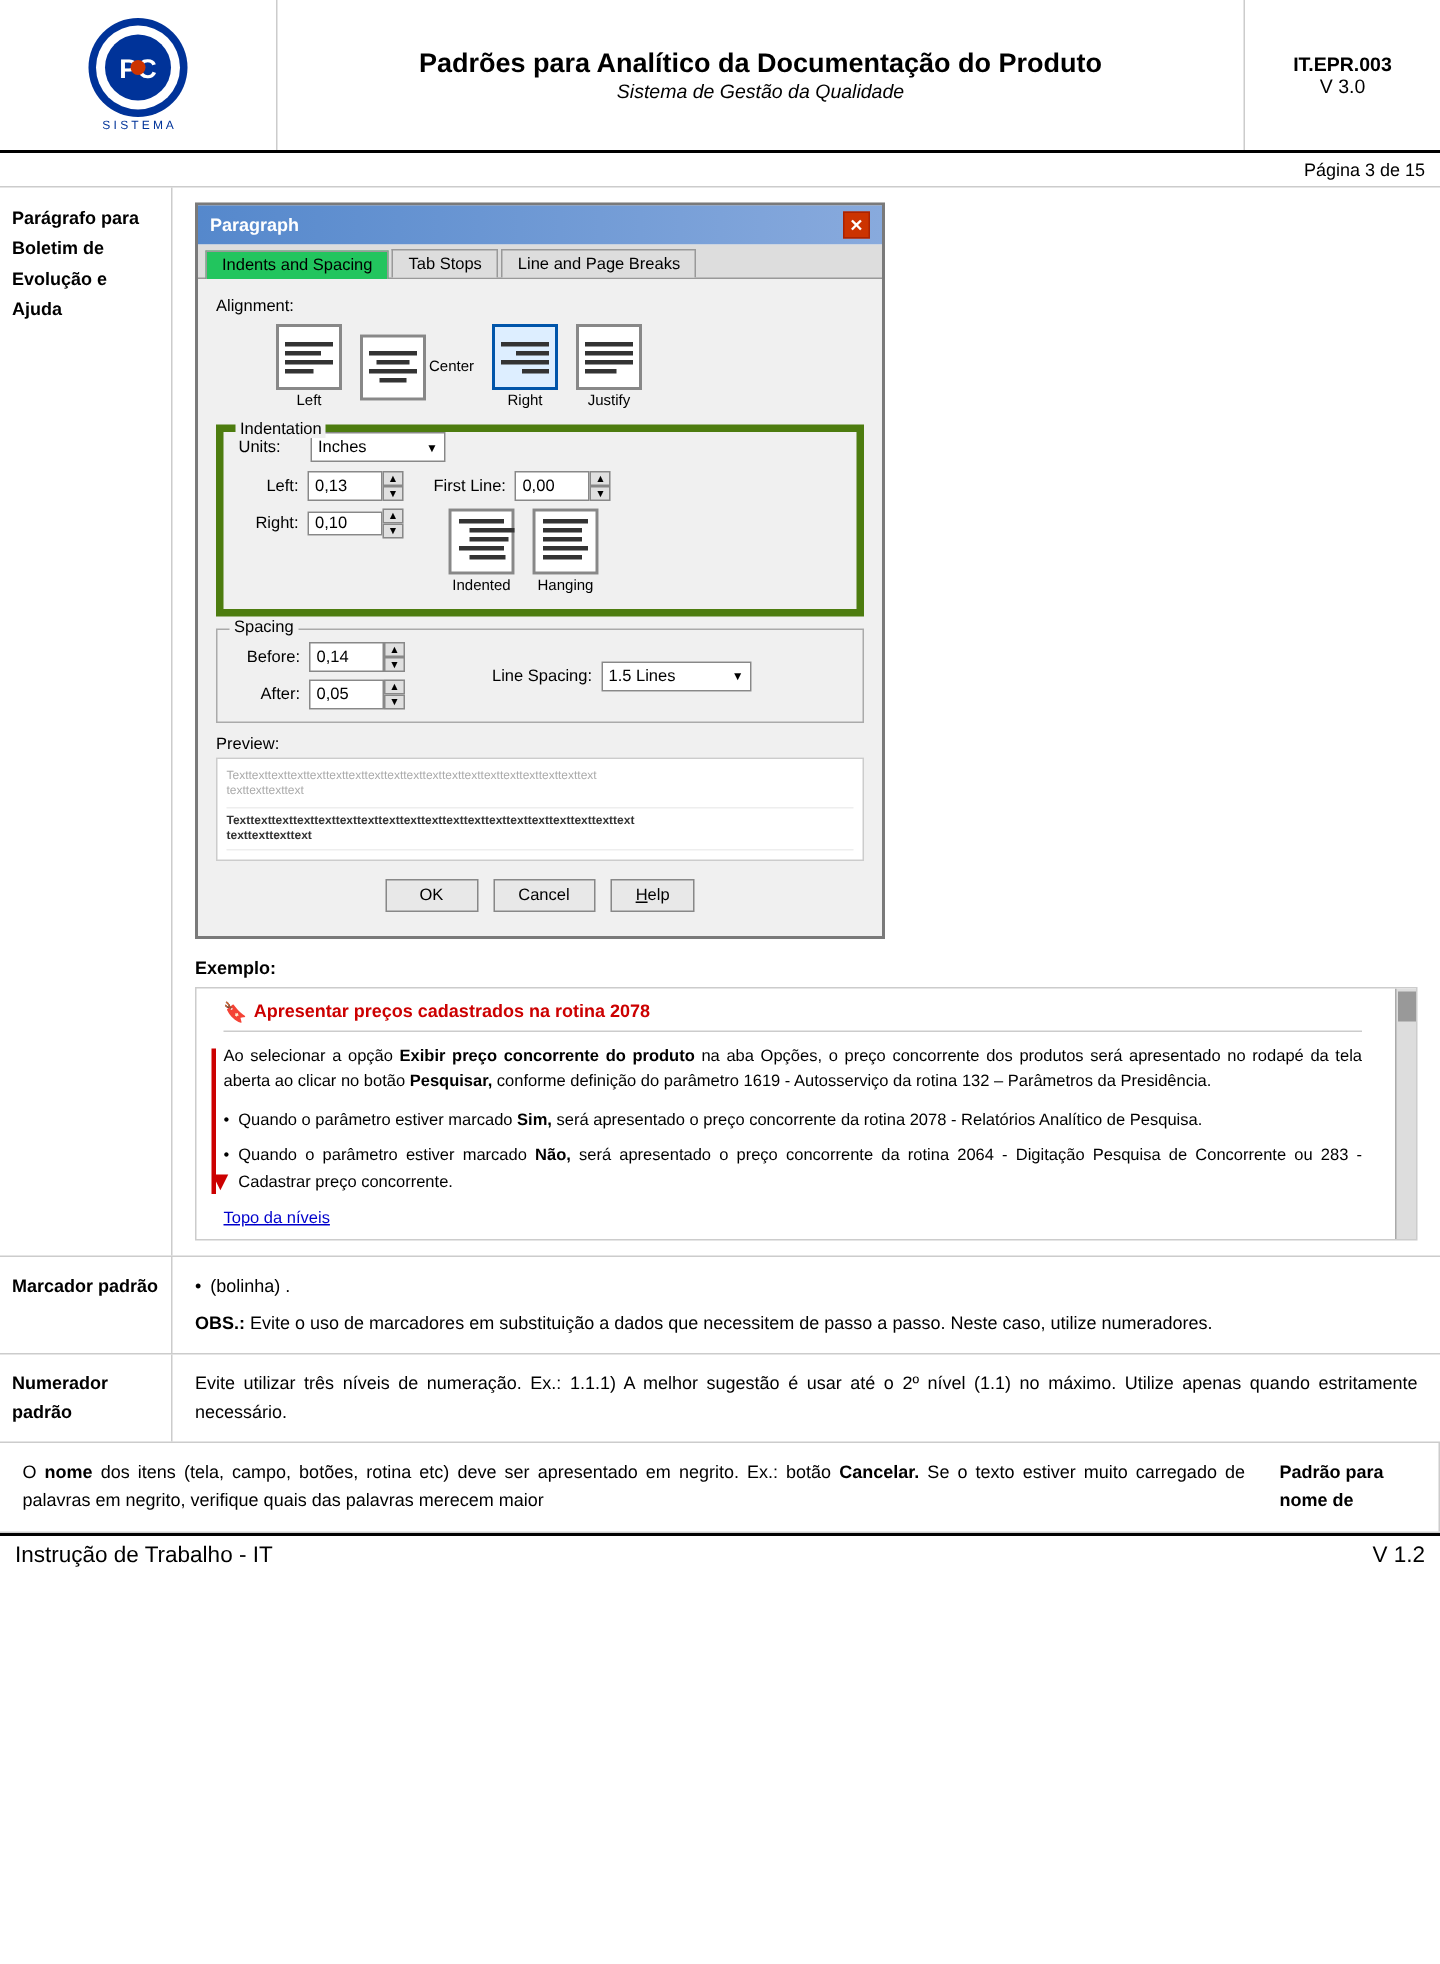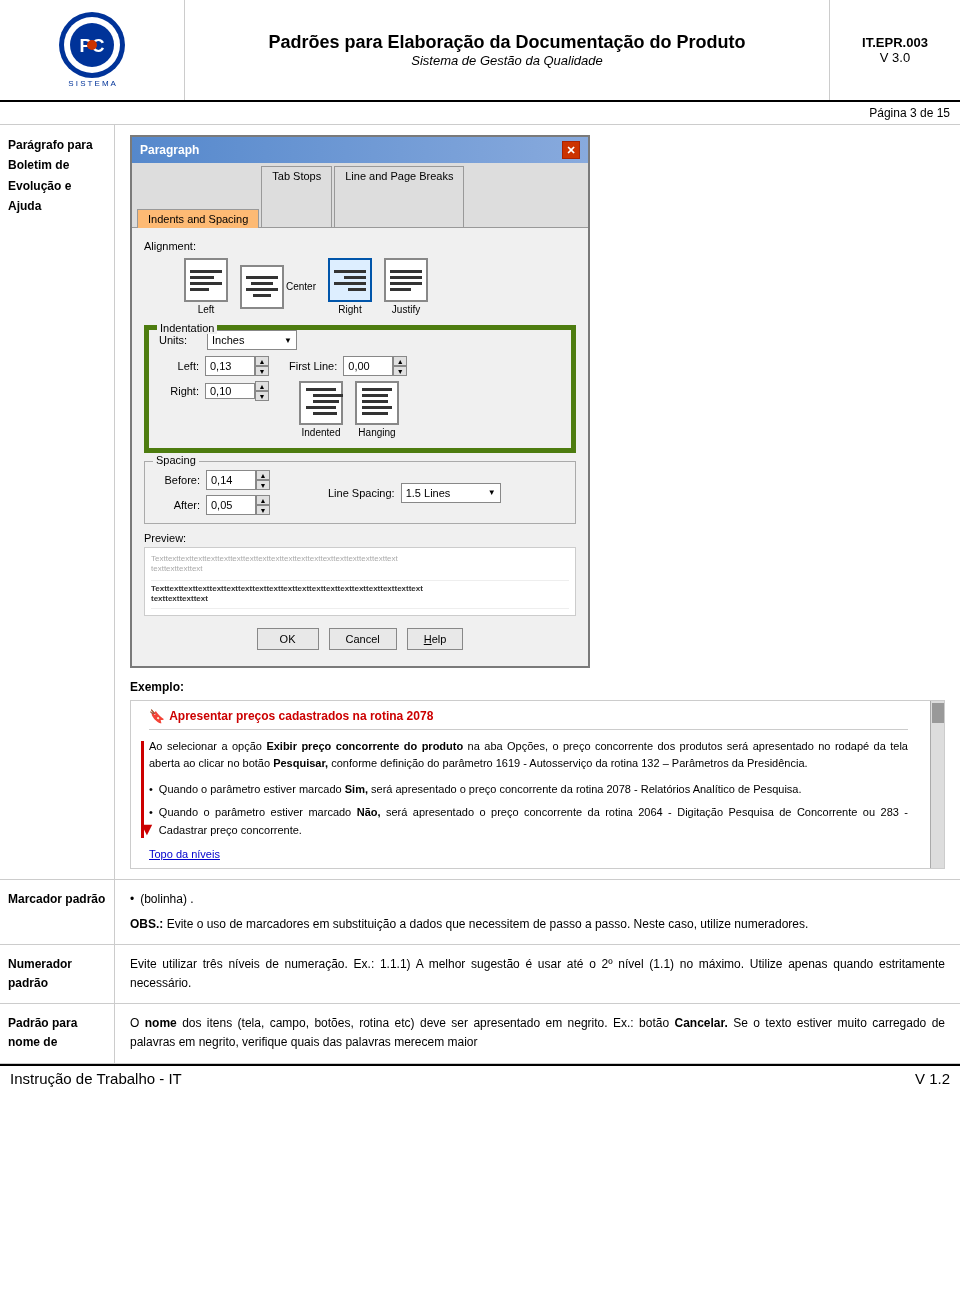--- a/index.html
+++ b/index.html
@@ -13,21 +13,21 @@
     <svg width="90" height="80" viewBox="0 0 90 80">
       <circle cx="45" cy="35" r="33" fill="#003399"></circle>
       <circle cx="45" cy="35" r="28" fill="white"></circle>
       <circle cx="45" cy="35" r="22" fill="#003399"></circle>
       <text x="45" y="42" text-anchor="middle" fill="white" font-size="18" font-weight="bold" font-family="Arial">PC</text>
       <text x="45" y="76" text-anchor="middle" fill="#003399" font-size="8" font-family="Arial">S I S T E M A</text>
       <circle cx="45" cy="35" r="5" fill="#cc3300"></circle>
     </svg>
   </div>
   <div style="flex:1; display:flex; align-items:center; justify-content:center; flex-direction:column; padding:10px; border-right:1px solid #ccc;">
-    <h1 style="font-size:18px; font-weight:bold; text-align:center; font-family:Arial;">Padrões para Elaboração da Documentação do Produto</h1>
+    <h1 style="font-size:18px; font-weight:bold; text-align:center; font-family:Arial;">Padrões para Analítico da Documentação do Produto</h1>
     <p style="font-size:13px; font-style:italic;">Sistema de Gestão da Qualidade</p>
   </div>
   <div style="width:130px; display:flex; align-items:center; justify-content:center; flex-direction:column; padding:10px; text-align:center;">
     <div style="font-size:13px; font-weight:bold;">IT.EPR.003</div>
     <div style="font-size:13px; font-weight:normal;">V 3.0</div>
   </div>
 </div>
 
 <div style="text-align:right; padding:4px 10px; font-size:12px; border-bottom:1px solid #ccc;">Página 3 de 15</div>
 
@@ -38,21 +38,21 @@
   <div style="flex:1; padding:10px 15px;">
 
     <div style="background:#f0f0f0; border:2px solid #7a7a7a; width:460px; font-family:Arial,sans-serif; font-size:11px; margin-bottom:12px;">
 
       <div style="background:linear-gradient(to right,#5588cc,#88aadd); color:white; padding:4px 8px; display:flex; justify-content:space-between; align-items:center;">
         <span style="font-weight:bold; font-size:12px;">Paragraph</span>
         <div style="background:#cc3300; color:white; border:1px solid #aa2200; width:18px; height:18px; display:flex; align-items:center; justify-content:center; cursor:pointer; font-size:11px; font-weight:bold;">✕</div>
       </div>
 
       <div style="display:flex; background:#ddd; padding-top:3px; padding-left:5px; border-bottom:1px solid #999;">
-        <div style="padding:3px 10px; border:1px solid #999; border-bottom:none; background:#fdba74; cursor:pointer; font-size:11px; margin-right:2px; position:relative; top:1px; z-index:1;margin-top:42px;">
+        <div style="padding:3px 10px; border:1px solid #999; border-bottom:none; background:#22c55e; cursor:pointer; font-size:11px; margin-right:2px; position:relative; top:1px; z-index:1;">
           <span>Indents and Spacing</span>
         </div>
         <div style="padding:3px 10px; border:1px solid #999; border-bottom:none; background:#ddd; cursor:pointer; font-size:11px; margin-right:2px;">
           <span>Tab Stops</span>
         </div>
         <div style="padding:3px 10px; border:1px solid #999; border-bottom:none; background:#ddd; cursor:pointer; font-size:11px;">
           <span>Line and Page Breaks</span>
         </div>
       </div>
 
@@ -298,24 +298,24 @@
 <div style="display:flex; border-bottom:1px solid #ccc;">
   <div style="width:115px; border-right:1px solid #ccc; padding:10px 8px; font-size:12px; font-weight:bold; line-height:1.6;">
     <span>Numerador padrão</span>
   </div>
   <div style="flex:1; padding:10px 15px; font-size:12px; line-height:1.6; text-align:justify;">
     <span>Evite utilizar três níveis de numeração. Ex.: 1.1.1) A melhor sugestão é usar até o 2º nível (1.1) no máximo. Utilize apenas quando estritamente necessário.</span>
   </div>
 </div>
 
 <div style="display:flex; border-bottom:1px solid #ccc;">
+  <div style="flex:1; padding:10px 15px; font-size:12px; line-height:1.6; text-align:justify;">
+    O <b>nome</b> dos itens (tela, campo, botões, rotina etc) deve ser apresentado em negrito. Ex.: botão <b>Cancelar.</b> Se o texto estiver muito carregado de palavras em negrito, verifique quais das palavras merecem maior
+  </div>
   <div style="width:115px; border-right:1px solid #ccc; padding:10px 8px; font-size:12px; font-weight:bold; line-height:1.6;">
     <span>Padrão para nome de</span>
-  </div>
-  <div style="flex:1; padding:10px 15px; font-size:12px; line-height:1.6; text-align:justify;">
-    O <b>nome</b> dos itens (tela, campo, botões, rotina etc) deve ser apresentado em negrito. Ex.: botão <b>Cancelar.</b> Se o texto estiver muito carregado de palavras em negrito, verifique quais das palavras merecem maior
   </div>
 </div>
 
 <div style="display:flex; justify-content:space-between; border-top:2px solid #000; padding:4px 10px; font-size:15px; margin-top:0;">
   <span>Instrução de Trabalho - IT</span>
   <span>V 1.2</span>
 </div>
 
 </body></html>

